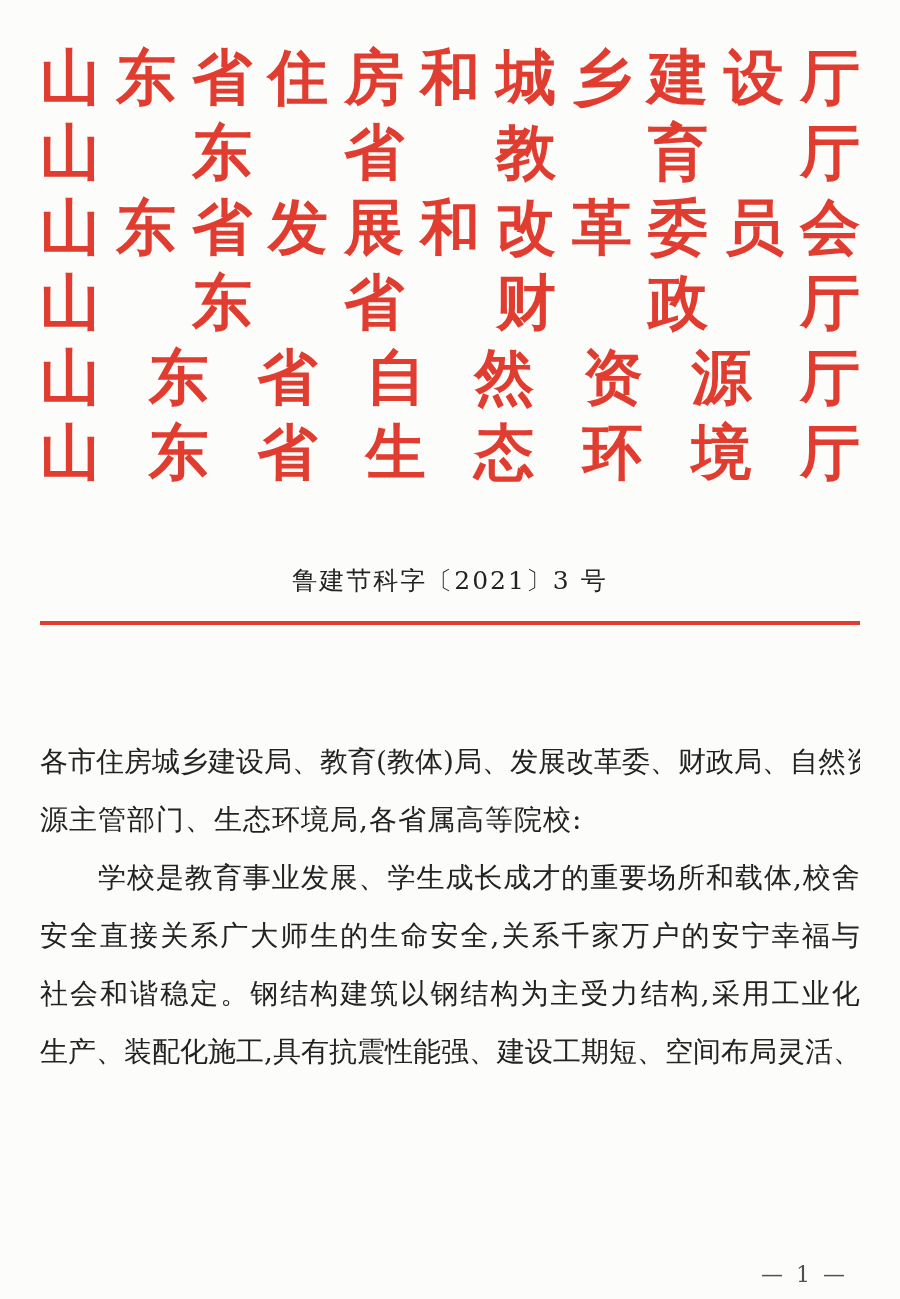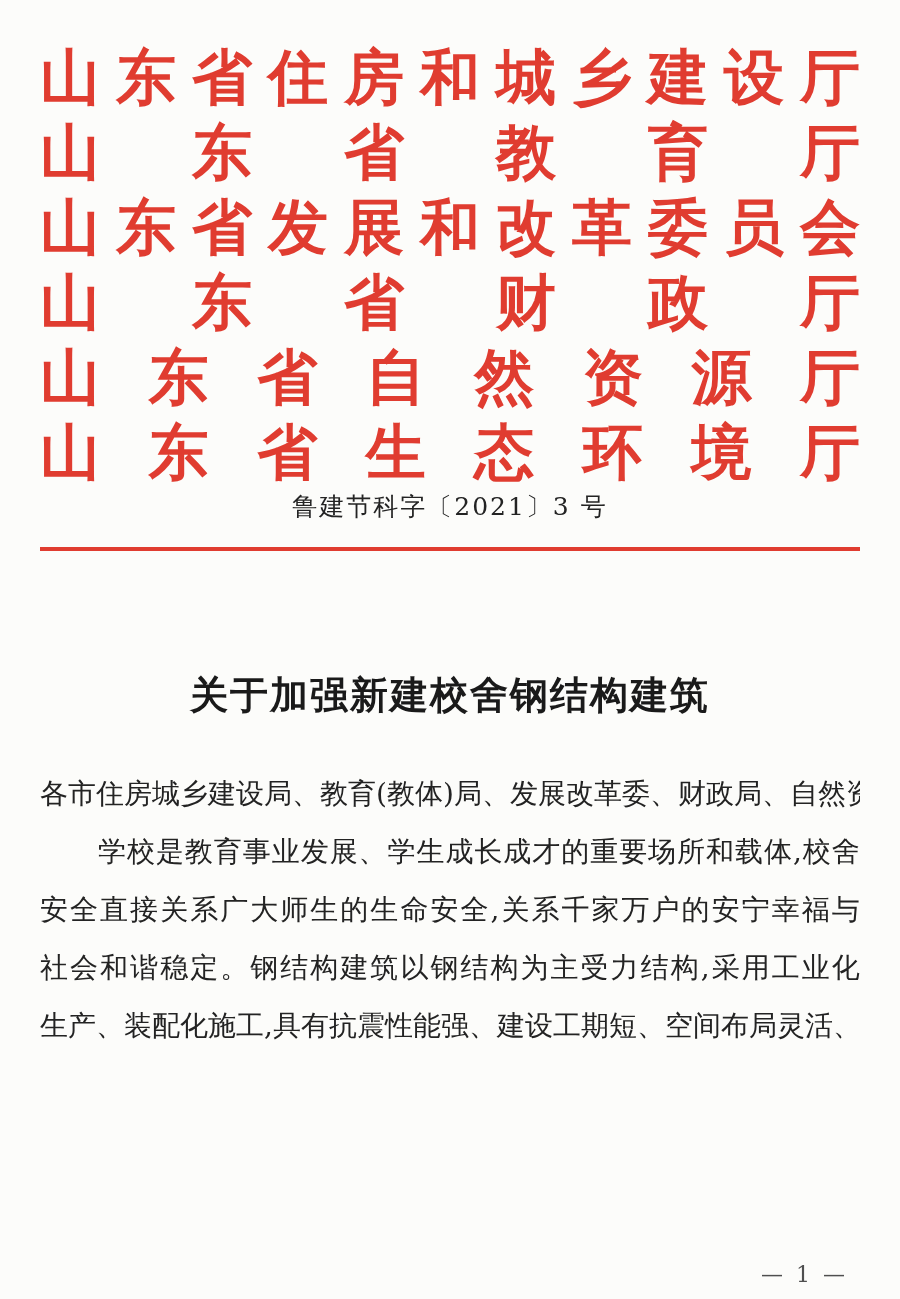--- a/index.html
+++ b/index.html
@@ -28,20 +28,21 @@
     font-weight: bold;
     font-size: 60px;
     line-height: 75px;
     white-space: nowrap;
     overflow: hidden;
   }
   .agency-line span { display: inline-block; }
 
   
   .doc-number {
+    margin-top: 74px;
     text-align: center;
     font-size: 25px;
     color: var(--text-black, #222222);
     letter-spacing: 2px;
   }
 
   
   .red-rule {
     margin-top: 24px;
     height: 4px;
@@ -162,21 +163,20 @@
         <span>境</span>
         <span>厅</span>
       </div>
   </div>
 
   <div class="doc-number">鲁建节科字〔2021〕3 号</div>
 
   <div class="red-rule"></div>
 
   <div class="doc-title">
-    <div class="title-line">关于加强新建校舍钢结构建筑</div>
   </div>
 
   <div class="body-block">
     <div class="body-line spread">
         <span>各</span>
         <span>市</span>
         <span>住</span>
         <span>房</span>
         <span>城</span>
         <span>乡</span>
@@ -199,20 +199,21 @@
         <span>委</span>
         <span>、</span>
         <span>财</span>
         <span>政</span>
         <span>局</span>
         <span>、</span>
         <span>自</span>
         <span>然</span>
         <span>资</span>
       </div>
+    <div class="body-line plain">源主管部门、生态环境局,各省属高等院校:</div>
     <div class="body-line spread indent">
         <span>学</span>
         <span>校</span>
         <span>是</span>
         <span>教</span>
         <span>育</span>
         <span>事</span>
         <span>业</span>
         <span>发</span>
         <span>展</span>

